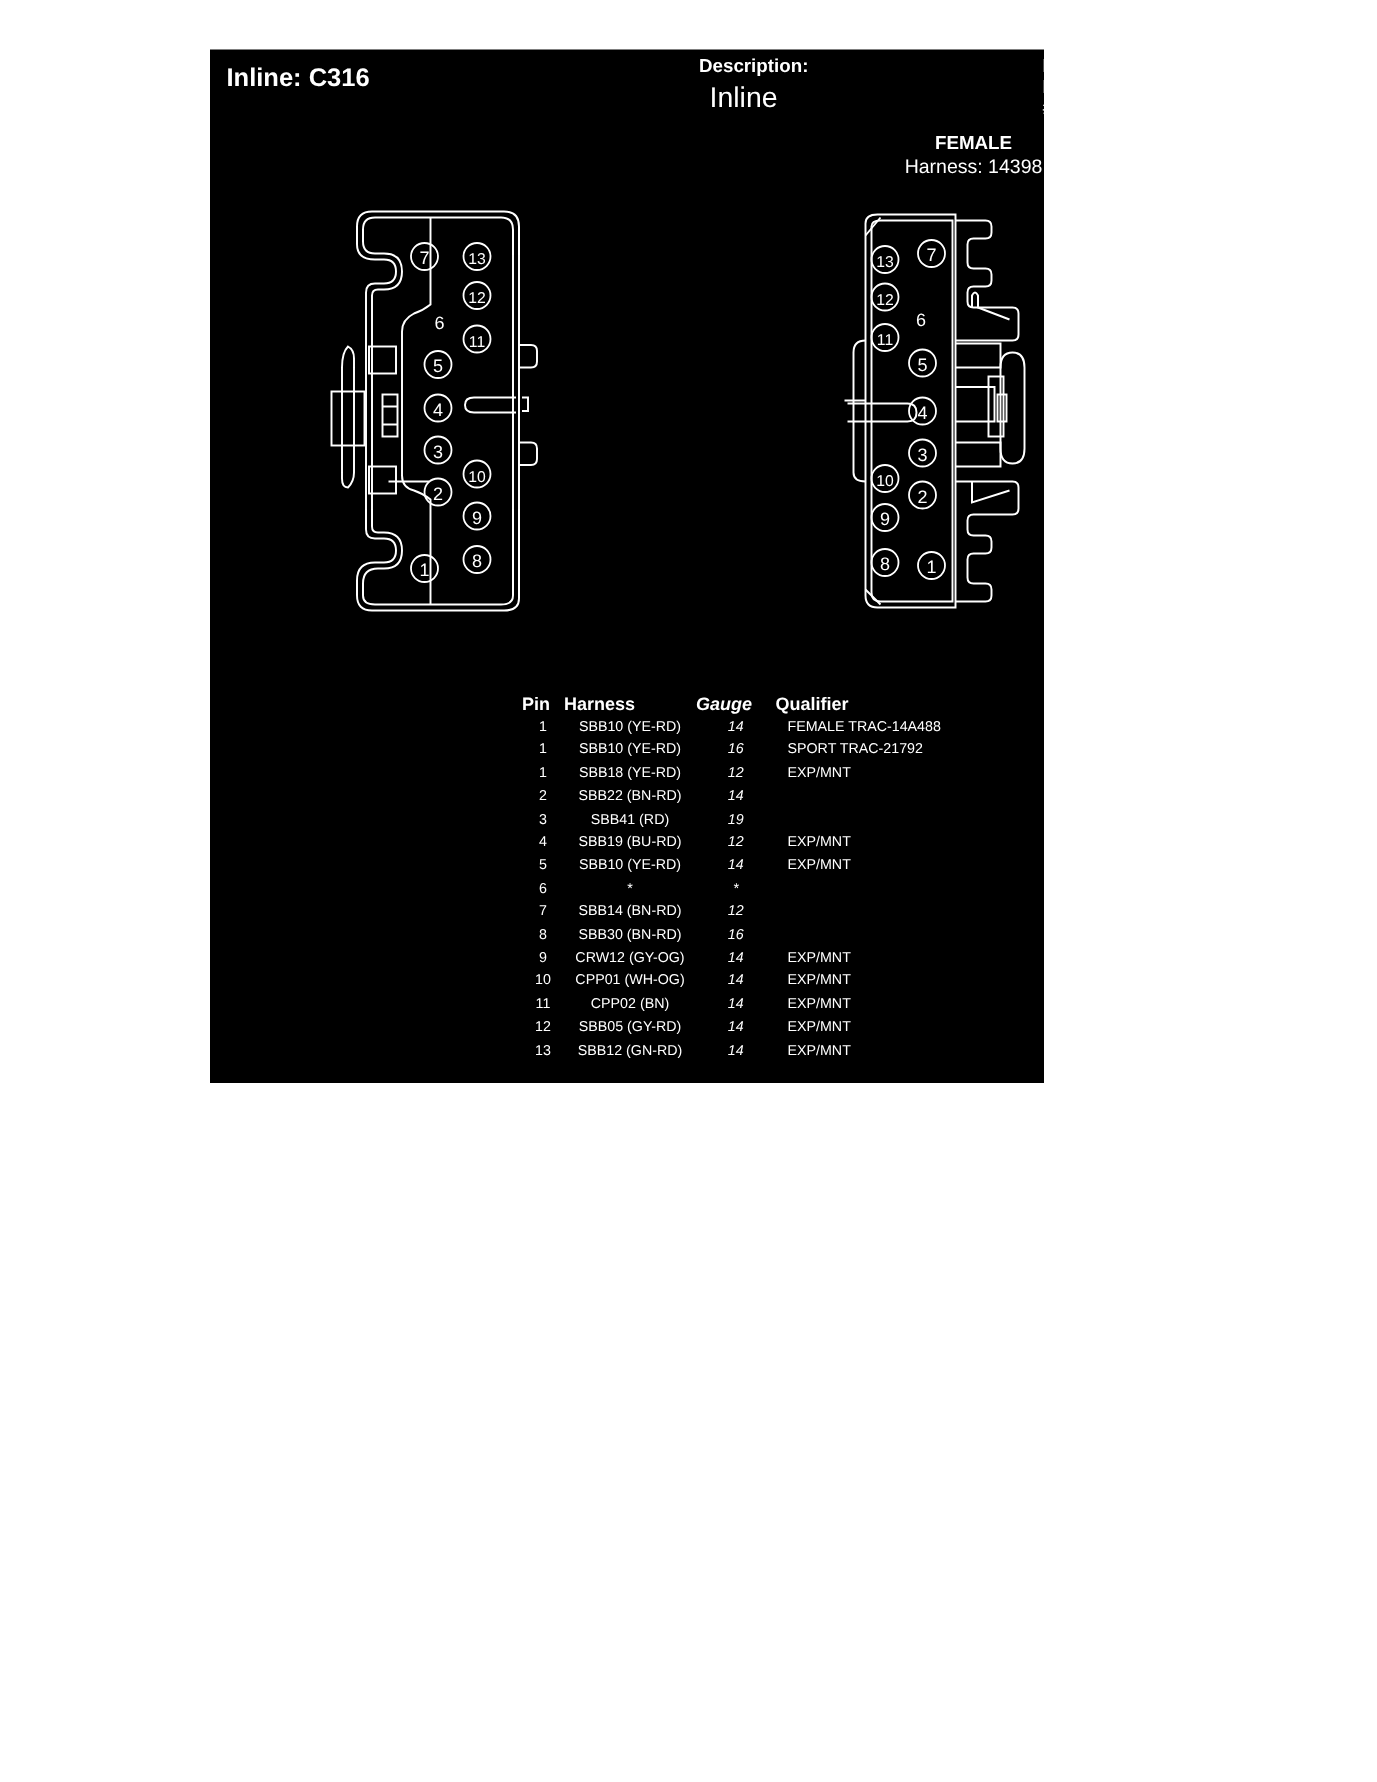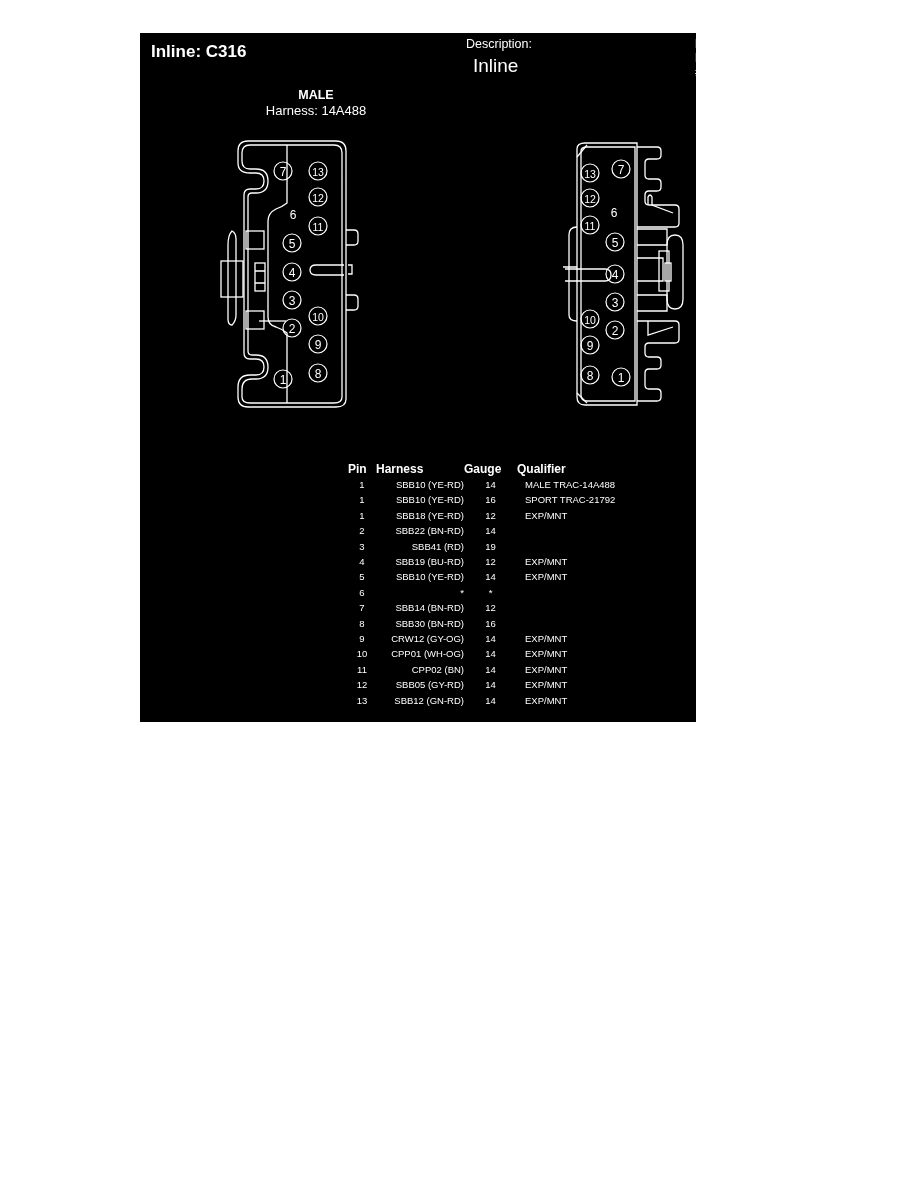--- a/index.html
+++ b/index.html
@@ -1,55 +1,55 @@
 <!DOCTYPE html>
 <html><head>
 <meta charset="utf-8">
 <style>
   html, body { margin:0; padding:0; background:#ffffff; }
   body { width:918px; height:1188px; position:relative; overflow:hidden;
          font-family:"Liberation Sans", sans-serif; }
   .panel { position:absolute; left:140px; top:33px; width:556px; height:689px;
            background:#000000; color:#ffffff; }
   .title { position:absolute; left:11px; top:9px; font-size:17px; font-weight:bold; }
-  .desc-label { position:absolute; left:310px; top:4px; font-size:12.5px; font-weight:normal;padding-left:16px; }
+  .desc-label { position:absolute; left:310px; top:4px; font-size:12.5px; font-weight:bold;padding-left:16px; }
   .desc-value { position:absolute; left:333px; top:22px; font-size:19px; }
   .basepart-label { position:absolute; left:531px; top:4px; font-size:12.5px; font-weight:bold;padding-left:24px; }
   .conn-head { position:absolute; text-align:center; width:160px; }
   .conn-head .g { font-size:12.5px; font-weight:bold; display:block; }
   .conn-head .h { font-size:13px; display:block; margin-top:1px; }
   .male-head { left:96px; top:55px; }
   .female-head { left:429px; top:55px; }
   svg.conn { position:absolute; }
   .male-svg { left:80px; top:102px; }
   .female-svg { left:415px; top:102px; }
   svg text { font-family:"Liberation Sans", sans-serif; fill:#ffffff; }
 
   table.pins { position:absolute; left:208px; top:427px; border-collapse:collapse;
                font-size:9.5px; color:#ffffff; }
   table.pins th { font-size:12px; font-weight:bold; padding:0; height:17px; text-align:left; }
   table.pins td { padding:0; height:15.4px; line-height:15.4px; }
   .c-pin { width:28px; text-align:center; }
-  .c-circuit { width:88px; text-align:right; }
-  .c-gauge { width:53px; text-align:center; }
+  .c-circuit { width:88px; text-align:center; }
+  .c-gauge { width:53px; text-align:center;font-style:italic; }
   .c-qual { width:120px; text-align:left; padding-left:8px !important; }
   th.c-qual { text-align:center; padding-left:0 !important; }
 </style>
 </head>
 <body>
 
 <div class="panel">
   <div class="title">Inline: C316</div>
   <div class="desc-label">Description:</div>
   <div class="desc-value">Inline</div>
   <div class="basepart-label">Base Part #:</div>
 
-  <div class="conn-head male-head">
-    <span class="g">MALE</span>
-    <span class="h">Harness: 14A488</span>
+  <div class="conn-head female-head">
+    <span class="g">FEMALE</span>
+    <span class="h">Harness: 14398</span>
   </div>
 
   <svg class="conn male-svg" width="150" height="280" viewBox="0 0 150 280" fill="none" stroke="#ffffff" stroke-width="1.3">
 
     <path d="M28 6 H116 Q126 6 126 16 V264 Q126 272 116 272 H28 Q18 272 18 262 V252 Q18 240 30 240 H36 Q44 240 44 232 Q44 224 36 224 H30 Q24 224 24 218 V60 Q24 54 30 54 H36 Q44 54 44 46 Q44 38 36 38 H30 Q18 38 18 28 V16 Q18 6 28 6 Z"></path>
     <path d="M30 10 H114 Q122 10 122 18 V262 Q122 268 114 268 H30 Q22 268 22 262 V254 Q22 244 32 244 H36 Q48 244 48 232 Q48 220 36 220 H32 Q28 220 28 216 V62 Q28 58 32 58 H36 Q48 58 48 46 Q48 34 36 34 H30 Q22 34 22 26 V18 Q22 10 30 10 Z"></path>
 
     <path d="M67 10 V68 Q62 72 56 74 Q48 78 48 86 V182 Q48 190 56 192 Q62 194 67 198 V268"></path>
 
     <rect x="26" y="96" width="18" height="18"></rect>
@@ -155,21 +155,21 @@
         <th class="c-circuit">Harness</th>
         <th class="c-gauge">Gauge</th>
         <th class="c-qual">Qualifier</th>
       </tr>
     </thead>
     <tbody>
       <tr>
           <td class="c-pin">1</td>
           <td class="c-circuit">SBB10 (YE-RD)</td>
           <td class="c-gauge">14</td>
-          <td class="c-qual">MALE TRAC-14A488</td>
+          <td class="c-qual">FEMALE TRAC-14A488</td>
         </tr>
       <tr>
           <td class="c-pin">1</td>
           <td class="c-circuit">SBB10 (YE-RD)</td>
           <td class="c-gauge">16</td>
           <td class="c-qual">SPORT TRAC-21792</td>
         </tr>
       <tr>
           <td class="c-pin">1</td>
           <td class="c-circuit">SBB18 (YE-RD)</td>

